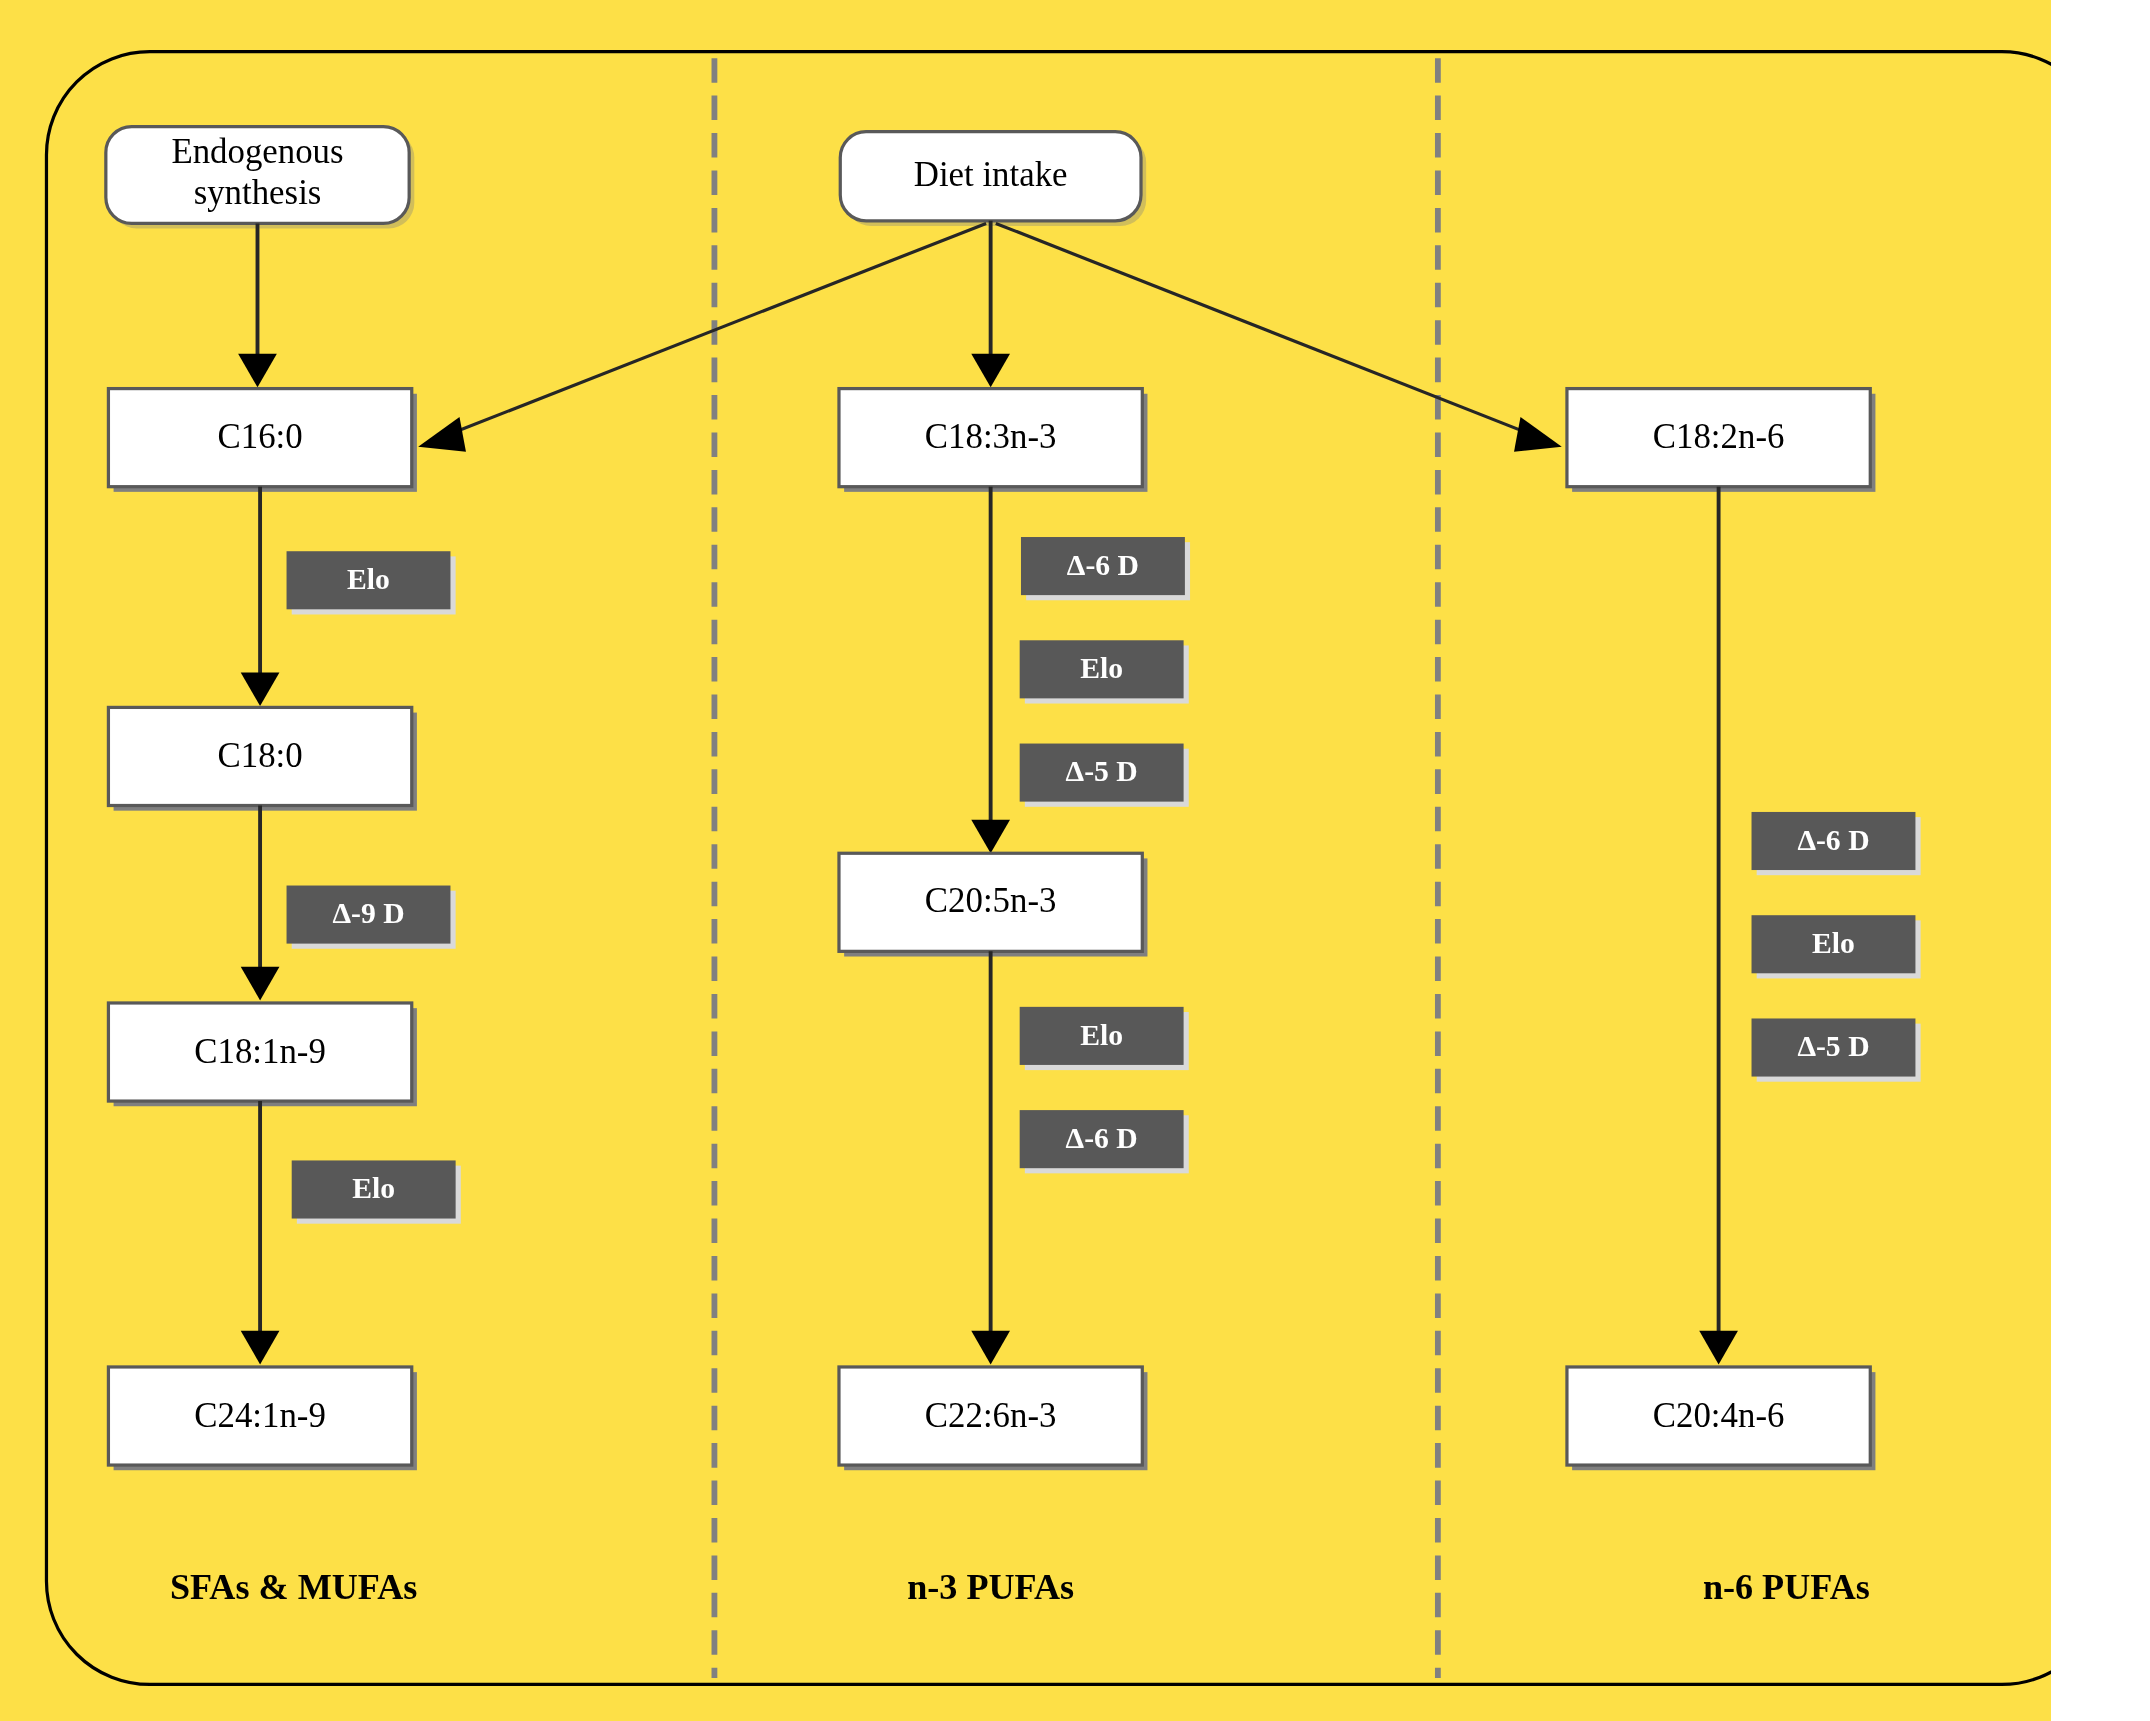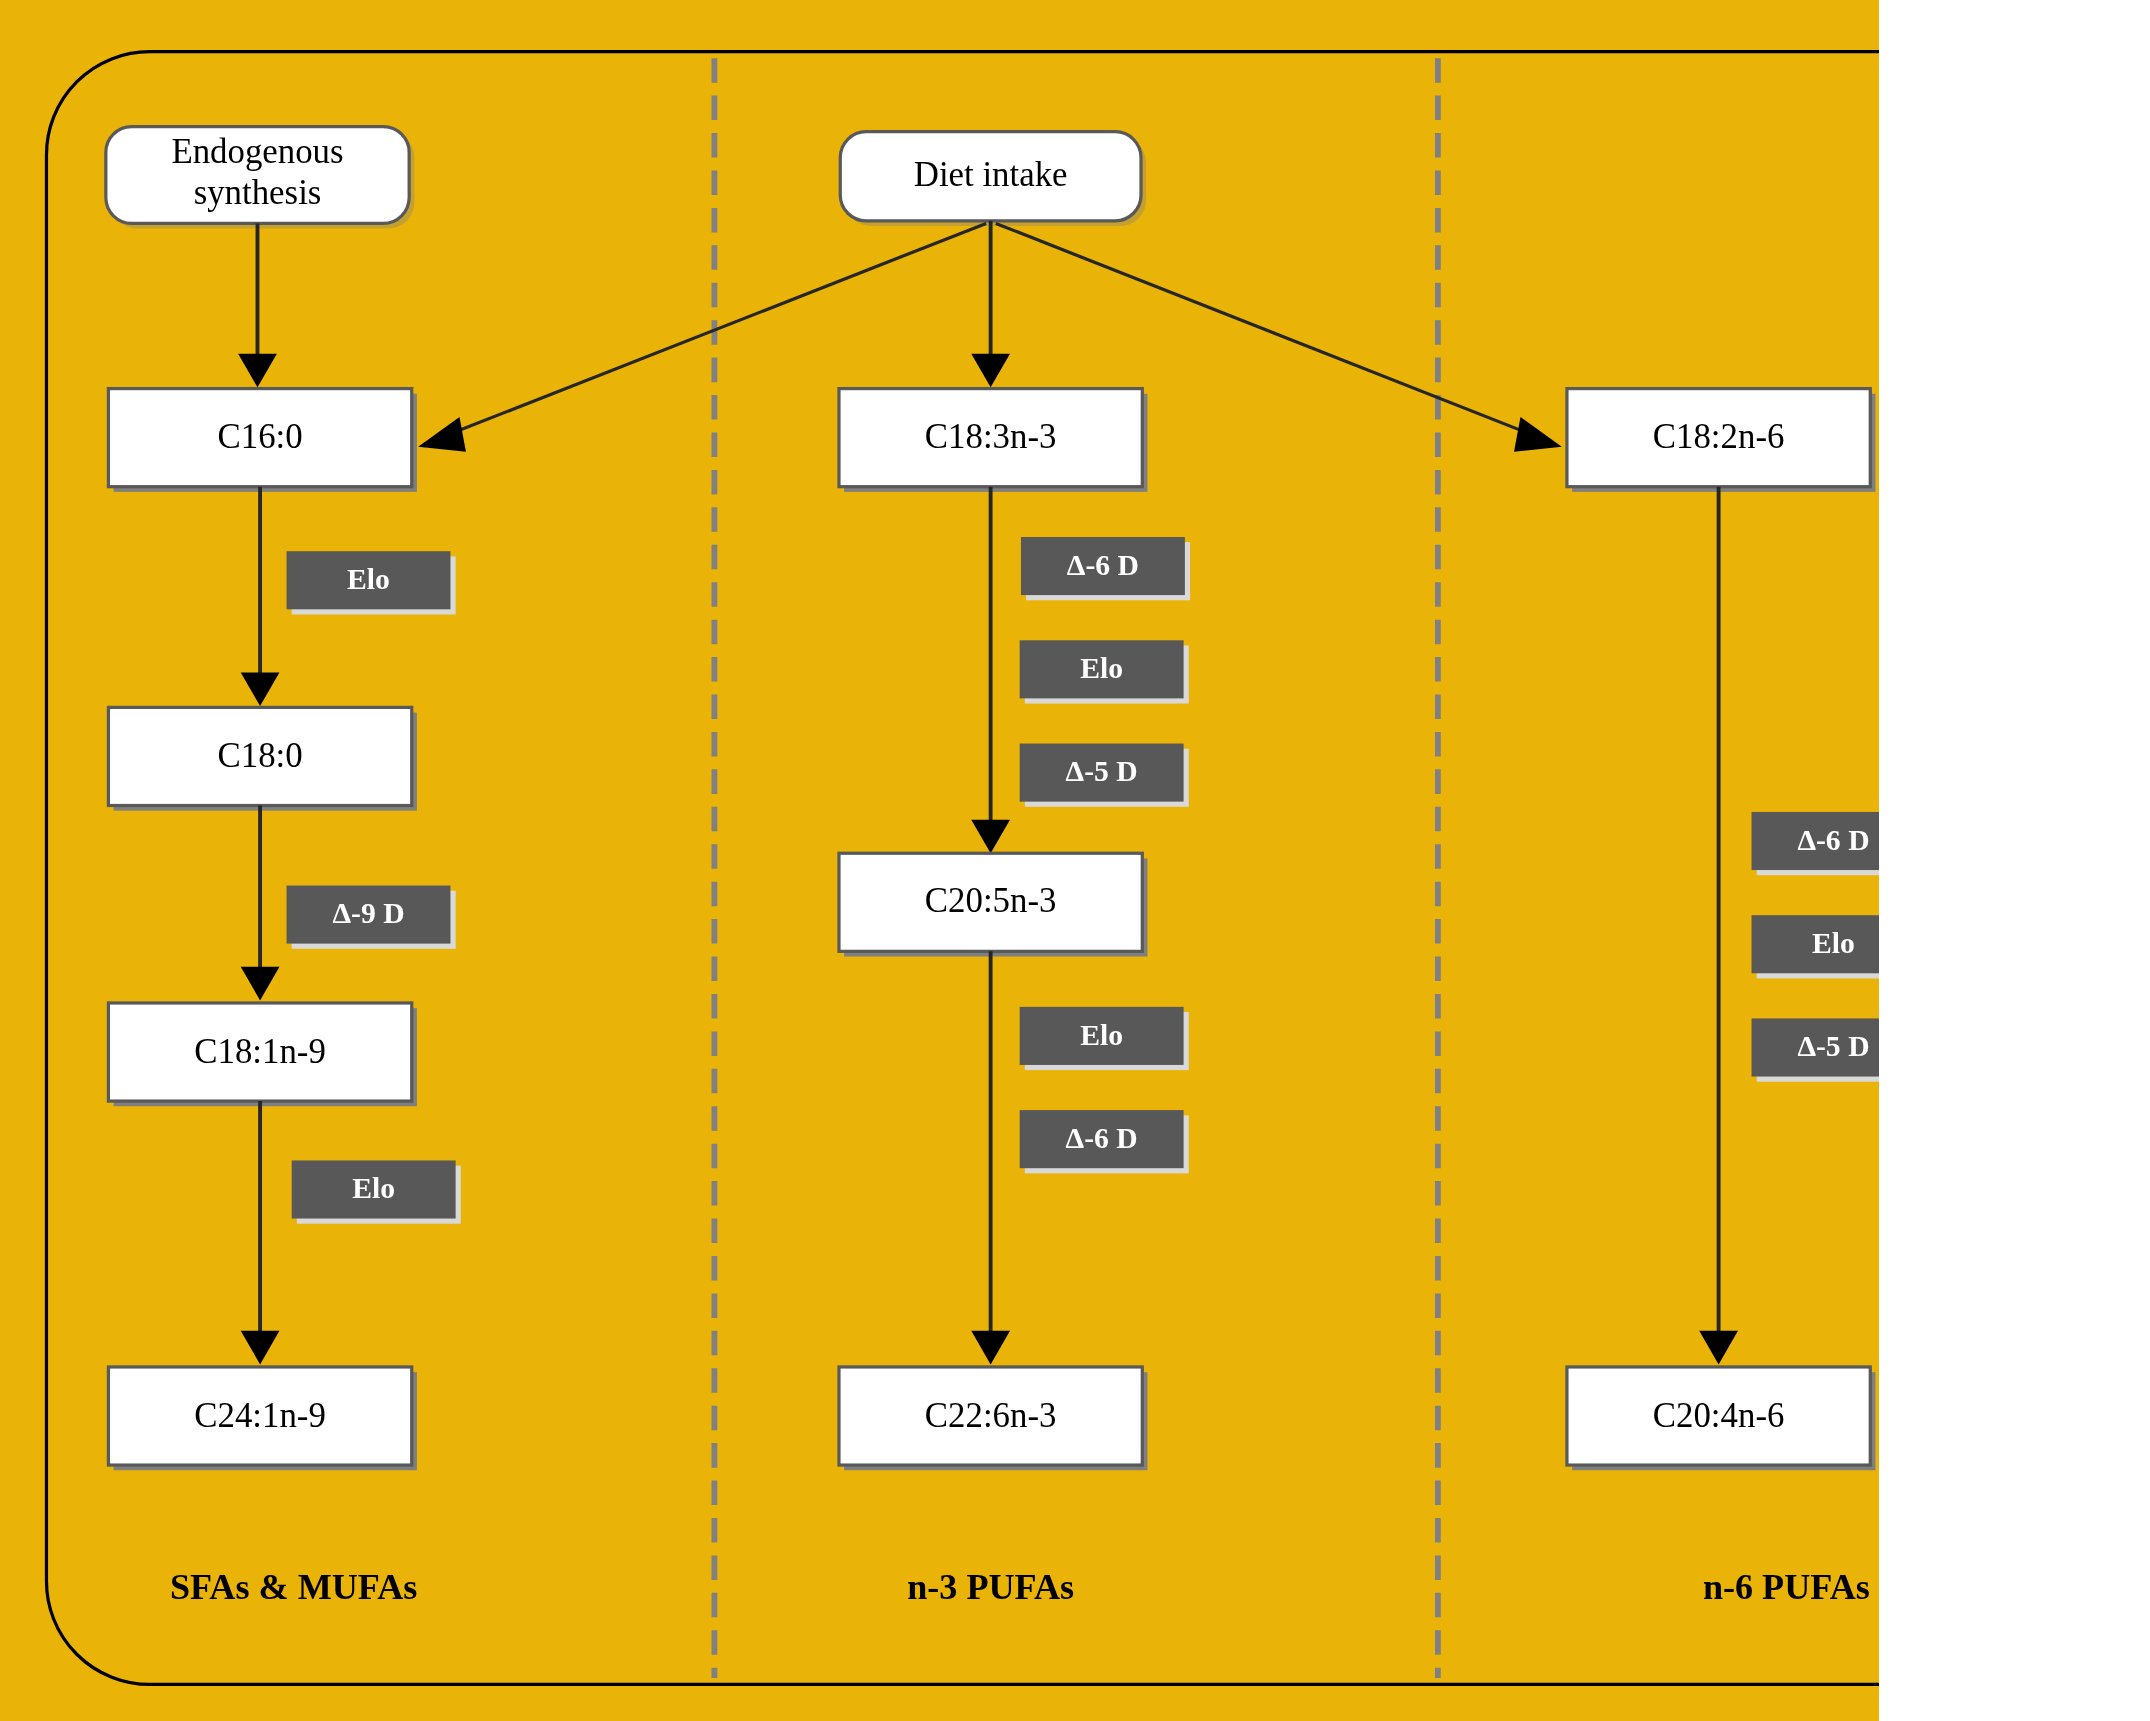--- a/index.html
+++ b/index.html
@@ -5,23 +5,23 @@
   html, body {
     margin: 0;
     padding: 0;
     background: #ffffff;
   }
   body {
     font-family: "Liberation Serif", "DejaVu Serif", serif;
   }
   #stage {
     position: relative;
-    width: 1879px;
+    width: 2051px;
     height: 1722px;
-    background: #eab308;
+    background: #fde047;
     overflow: hidden;
   }
   svg.diagram {
     position: absolute;
     inset: 0;
     width: 2151px;
     height: 1722px;
   }
   .outer-frame {
     fill: none;

